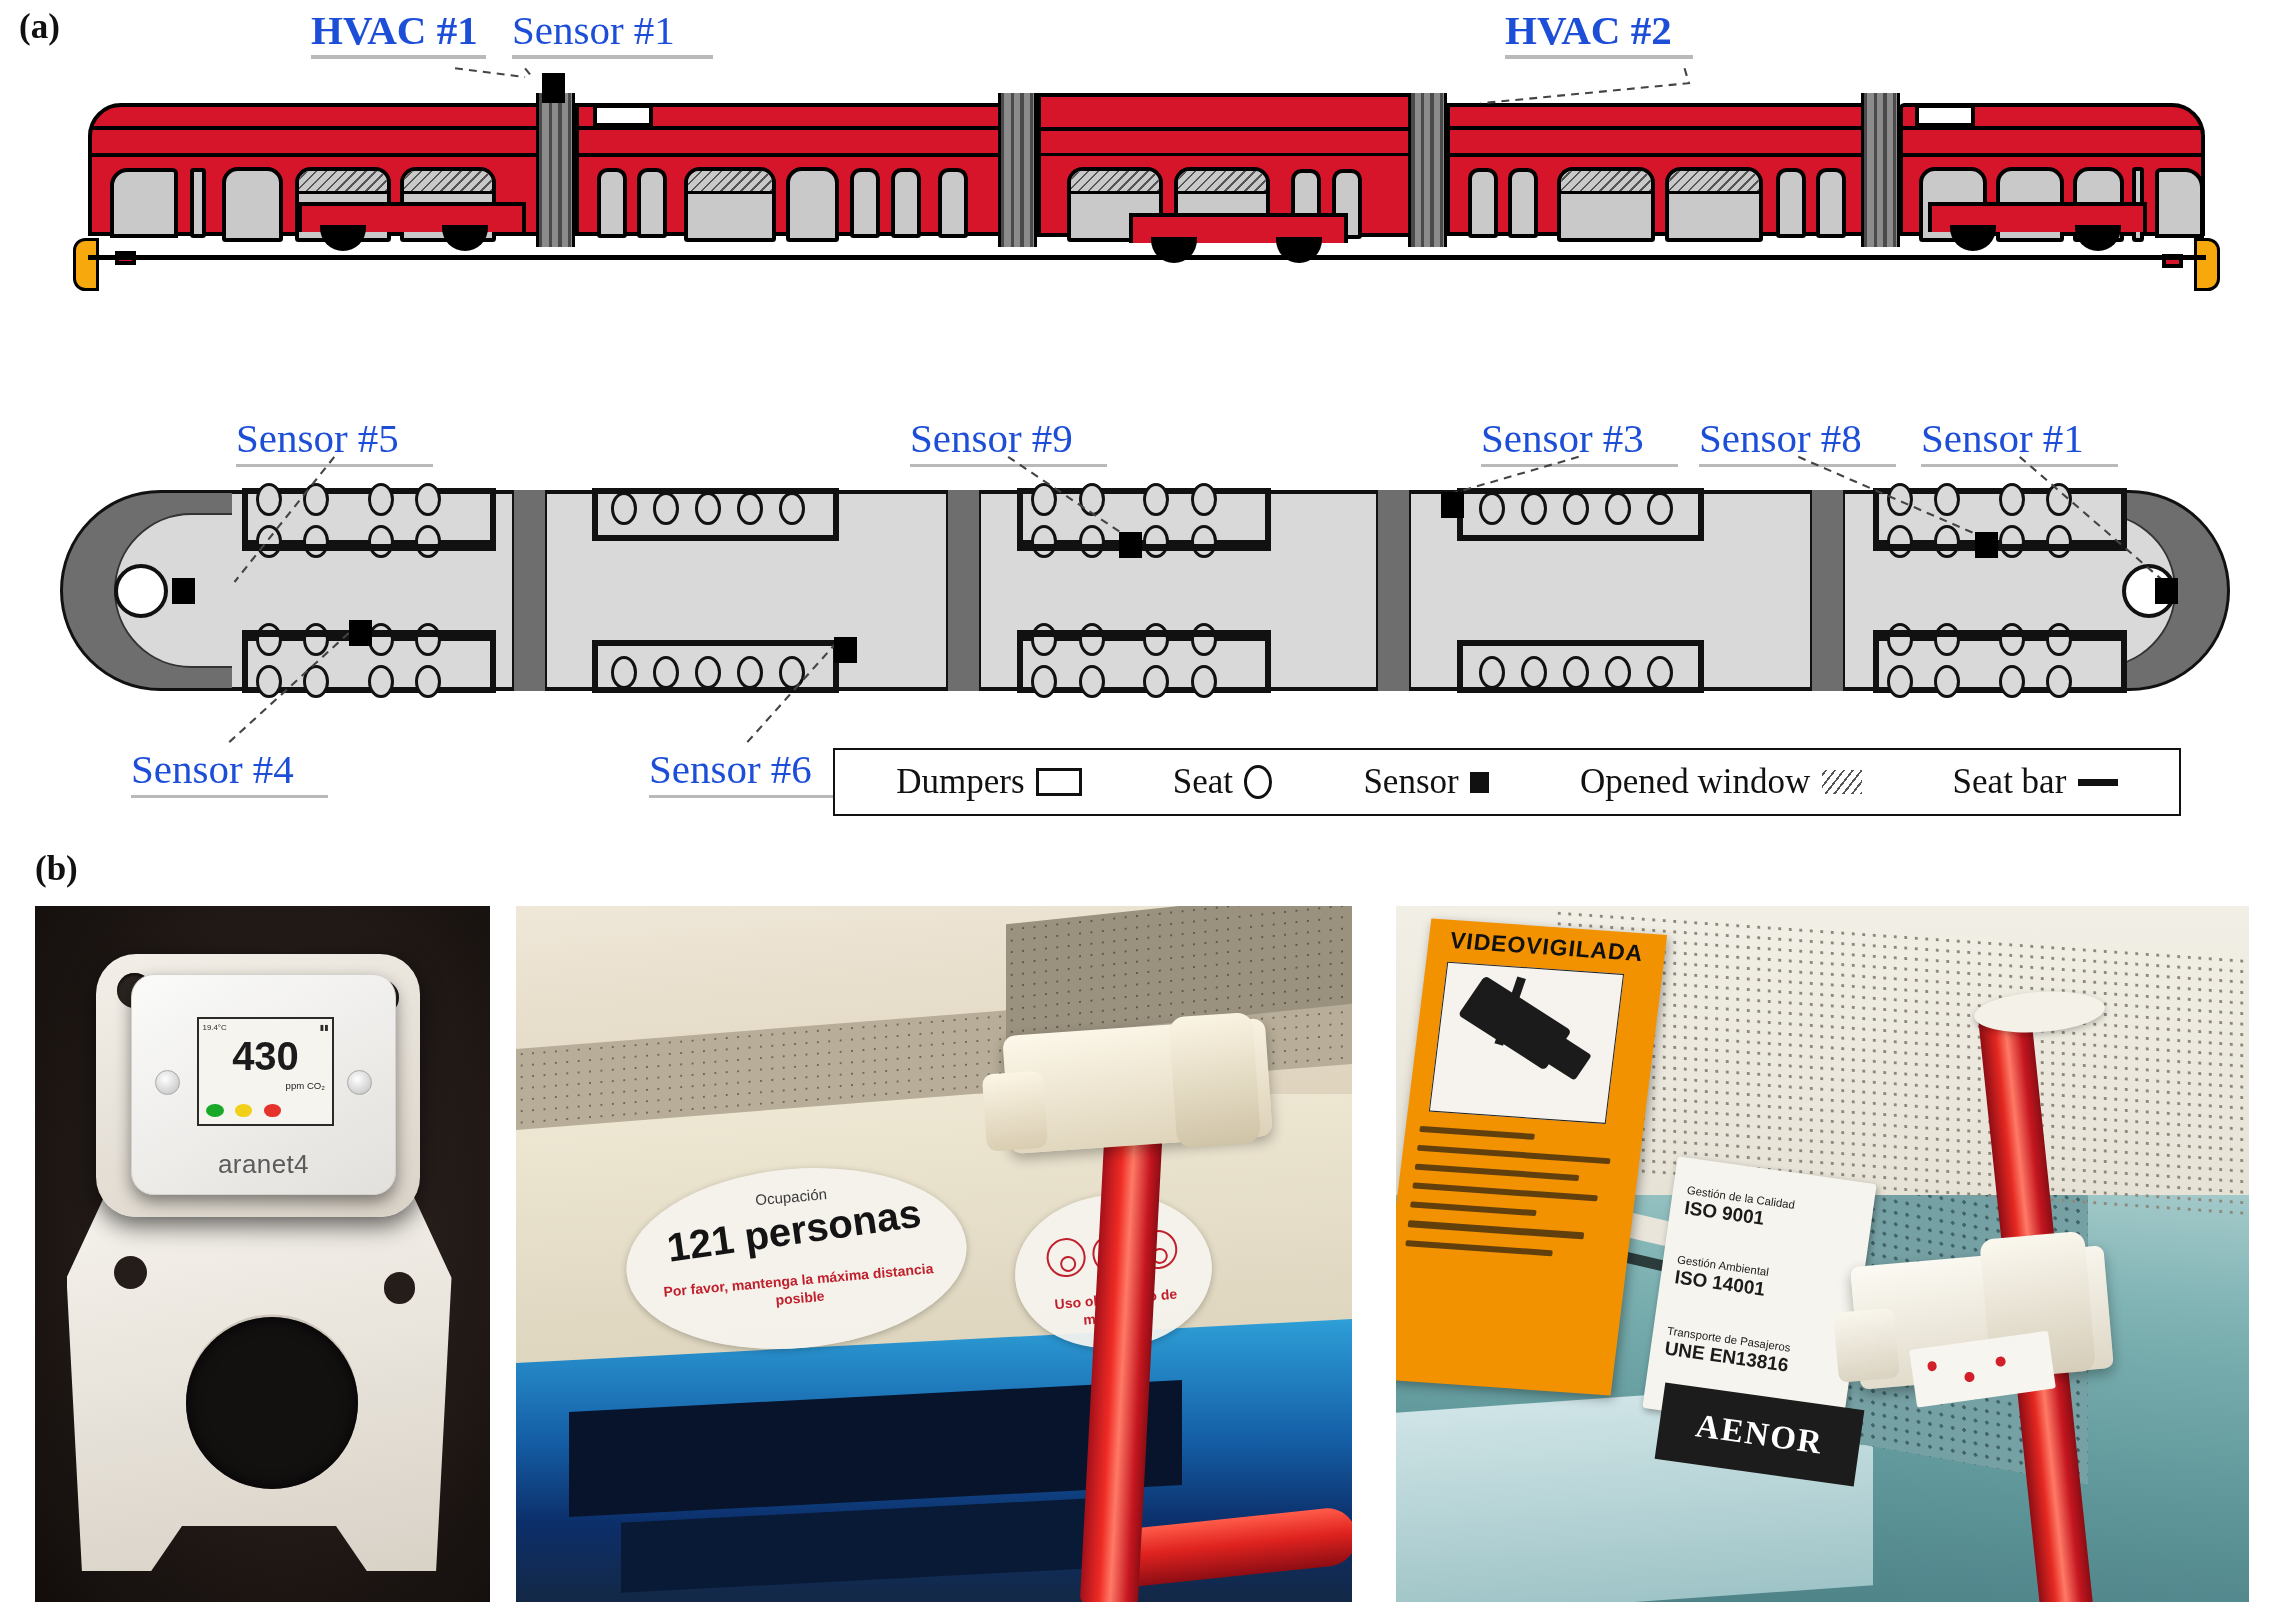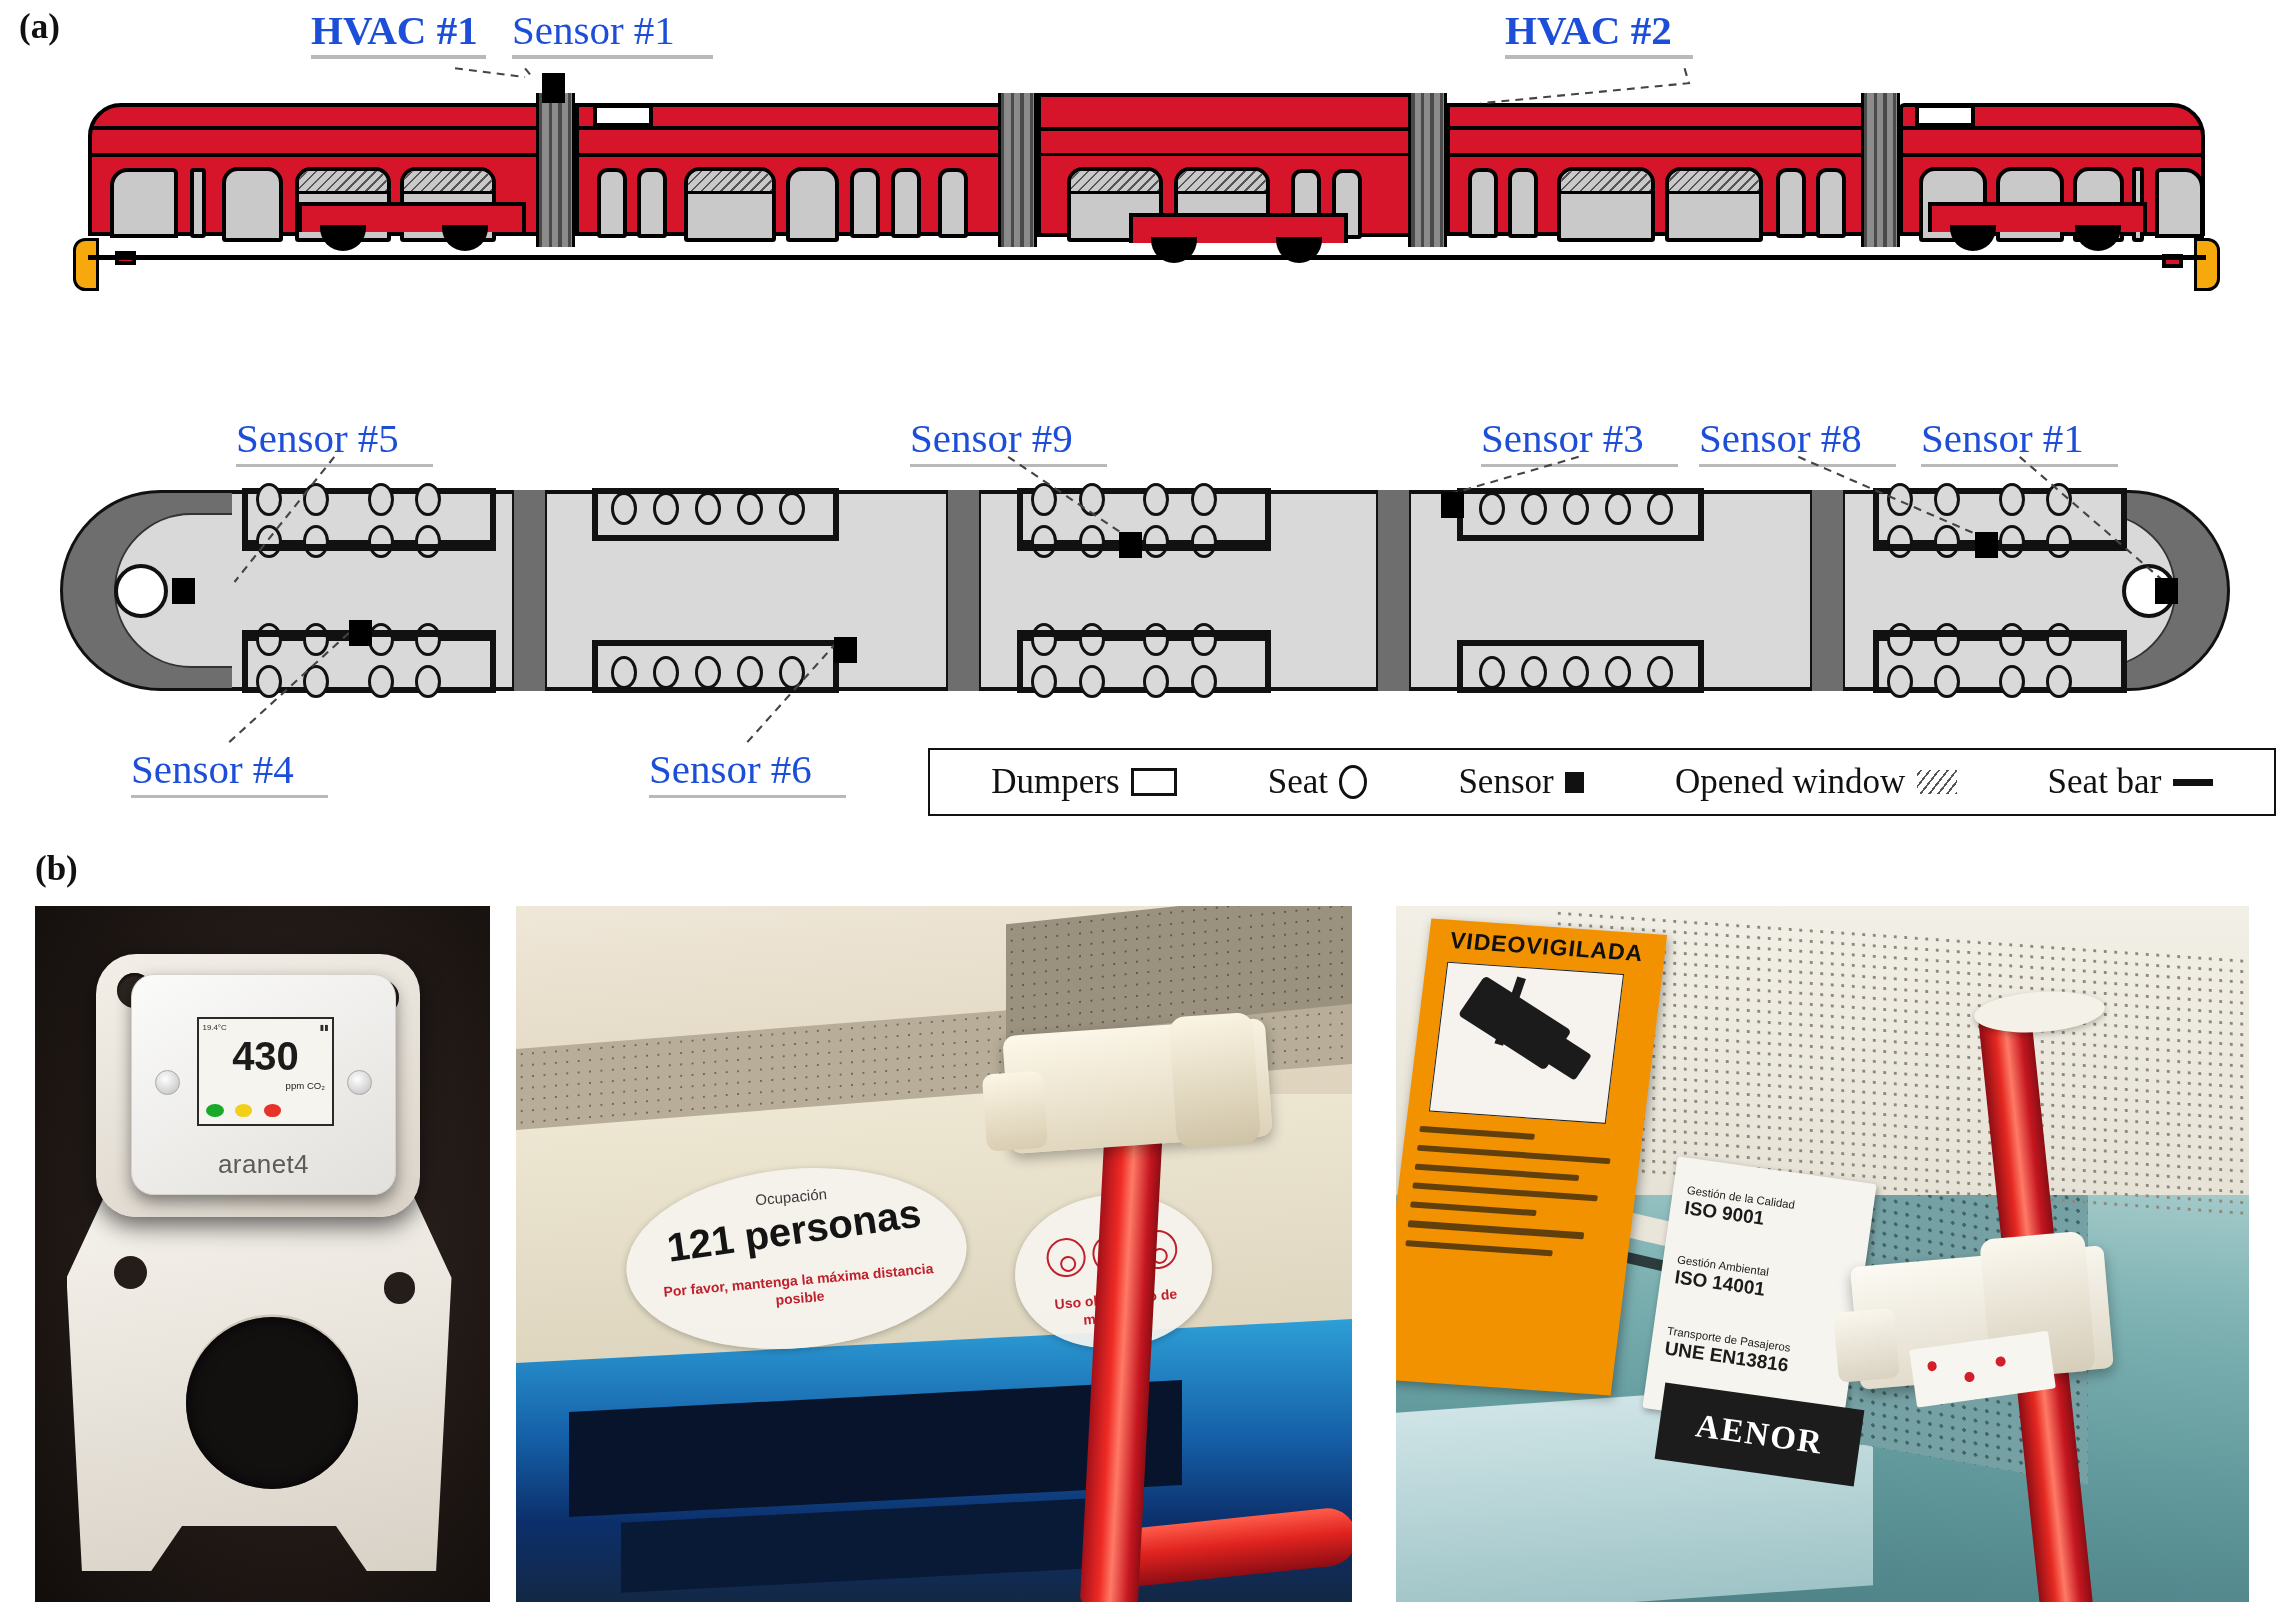--- a/index.html
+++ b/index.html
@@ -65,21 +65,21 @@
              border-radius:50%;background:#fff;box-sizing:border-box;}
   .seatblock{position:absolute;border:6.1px solid #111;background:#d9d9d9;box-sizing:border-box;}
   .seat{position:absolute;width:26px;height:33px;border:3.5px solid #111;border-radius:50%;
         background:#d9d9d9;box-sizing:border-box;}
   .grabbar{position:absolute;height:7px;background:#111;}
   .planBellows{position:absolute;top:0;height:100%;width:35px;background:#6e6e6e;
                border-left:2.6px solid #111;border-right:2.6px solid #111;box-sizing:border-box;}
   .psensor{position:absolute;width:23px;height:26px;background:#000;z-index:6;}
 
   
-  #legend{position:absolute;left:928px;top:748px;width:1348px;height:68px;
+  #legend{position:absolute;left:833px;top:748px;width:1348px;height:68px;
           border:2.6px solid #111;background:#fff;display:flex;align-items:center;
           justify-content:space-around;padding:0 15.8px;box-sizing:border-box;}
   .legItem{display:flex;align-items:center;gap:11.4px;font-size:35px;color:#111;white-space:nowrap;}
   .lg-dumper{width:40px;height:22px;border:3.5px solid #111;background:#fff;}
   .lg-seat{width:22px;height:28px;border:3.5px solid #111;border-radius:50%;}
   .lg-sensor{width:19px;height:21px;background:#111;}
   .lg-window{width:40px;height:24.5px;
       background-image:repeating-linear-gradient(-52deg,#555 0 1.8px,transparent 1.8px 7px);}
   .lg-grab{width:40px;height:7px;background:#111;}
 

